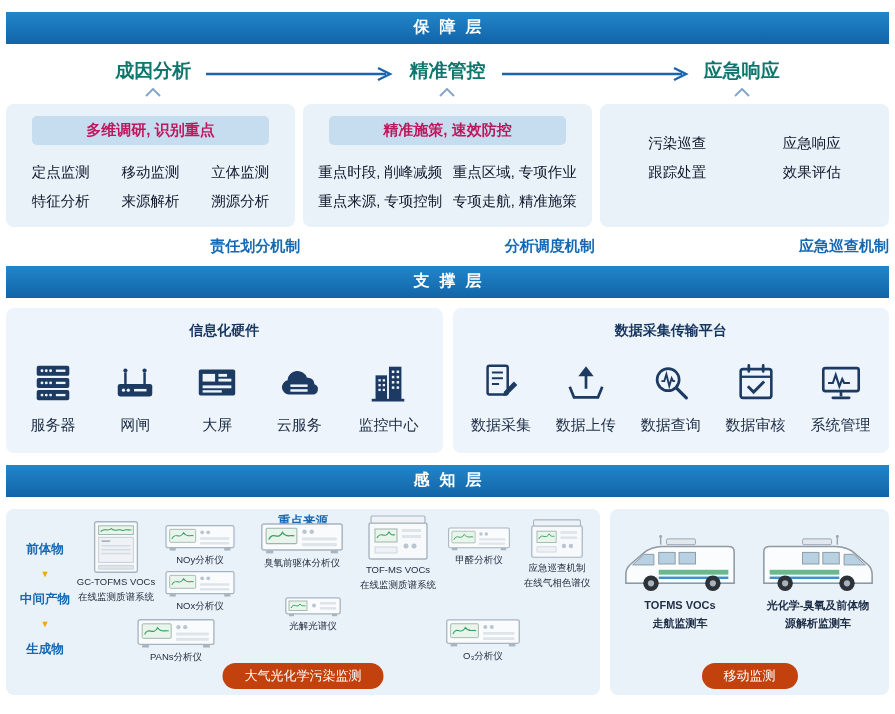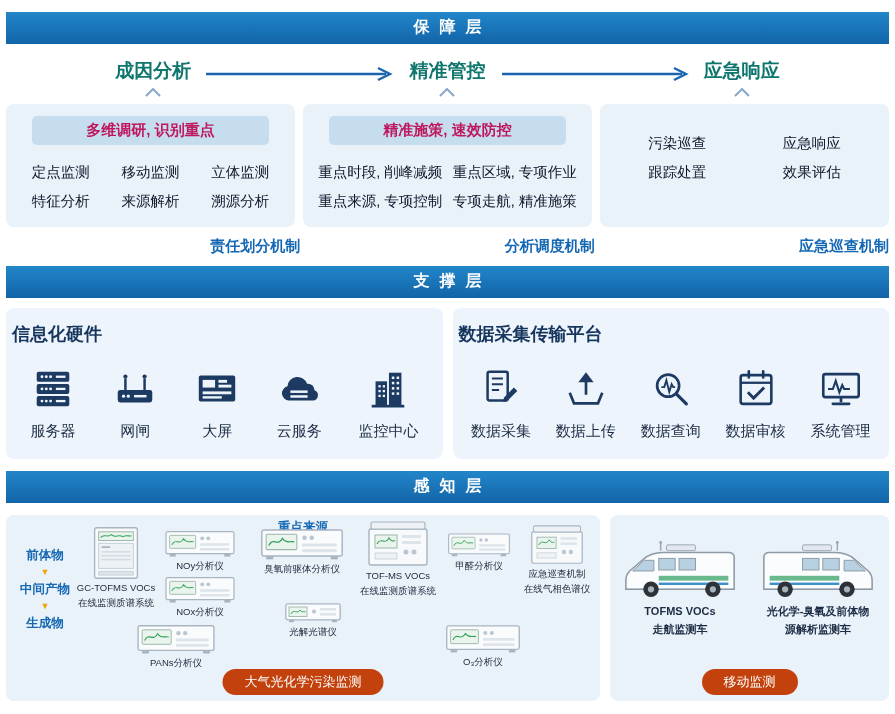--- a/index.html
+++ b/index.html
@@ -22,32 +22,32 @@
   .g-items { display:grid; margin-top:18px; row-gap:10px; text-align:center; font-size:14.5px; font-weight:400;
              color:#0f172a; white-space:nowrap; }
   .g-items.c3 { grid-template-columns:repeat(3,1fr); }
   .g-items.c2 { grid-template-columns:repeat(2,1fr); }
   .g-mechs { display:flex; margin:10px 6px; }
   .g-mech { flex:1; text-align:right; font-size:15px; font-weight:bold; color:#1568b3; }
 
   
   .s-wrap { display:flex; gap:10px; margin:10px 6px 12px; }
   .s-panel { flex:1; background:#edf4fb; border-radius:8px; padding:14px 6px 18px; }
-  .s-title { text-align:left; font-weight:bold; font-size:18px; color:#16365e; }
+  .s-title { text-align:center; font-weight:bold; font-size:14px; color:#16365e; }
   .s-items { display:flex; justify-content:space-around; margin-top:20px; }
   .s-item { display:flex; flex-direction:column; align-items:center; gap:10px; }
   .s-label { font-size:15px; color:#1c2c44; }
 
   
   .p-wrap { display:flex; gap:10px; margin:12px 6px 0; }
   .p-panel { background:#e9f1f9; border-radius:8px; position:relative; height:186px; }
   .p-left { width:594px; flex:0 0 594px; }
   .p-right { flex:1; }
   .pl-header { position:absolute; top:4px; left:50%; transform:translateX(-50%); font-size:12.5px; font-weight:bold; color:#1568b3; }
-  .flow { position:absolute; left:8px; top:32px; width:62px; display:flex; flex-direction:column; align-items:center; gap:4px; }
+  .flow { position:absolute; left:8px; top:32px; width:62px; display:flex; flex-direction:column; align-items:center; gap:12px; }
   .flow-label { font-size:12.5px; font-weight:bold; color:#1568b3; white-space:nowrap; }
   .flow-arrow { color:#f2a40e; font-size:9px; line-height:1; }
   .dev-wrap { position:absolute; display:flex; flex-direction:column; align-items:center; gap:3px; }
   .dev-label { font-size:9.5px; color:#222f3f; text-align:center; line-height:1.3; white-space:nowrap; }
   .veh-label { font-size:11px; font-weight:bold; color:#1c2c44; text-align:center; line-height:1.35; white-space:nowrap; }
   .badge { position:absolute; bottom:6px; left:50%; transform:translateX(-50%); background:#c2410c; color:#fff;
            font-size:13px; padding:4px 22px; border-radius:14px; white-space:nowrap; }
 </style>
 </head>
 <body>

